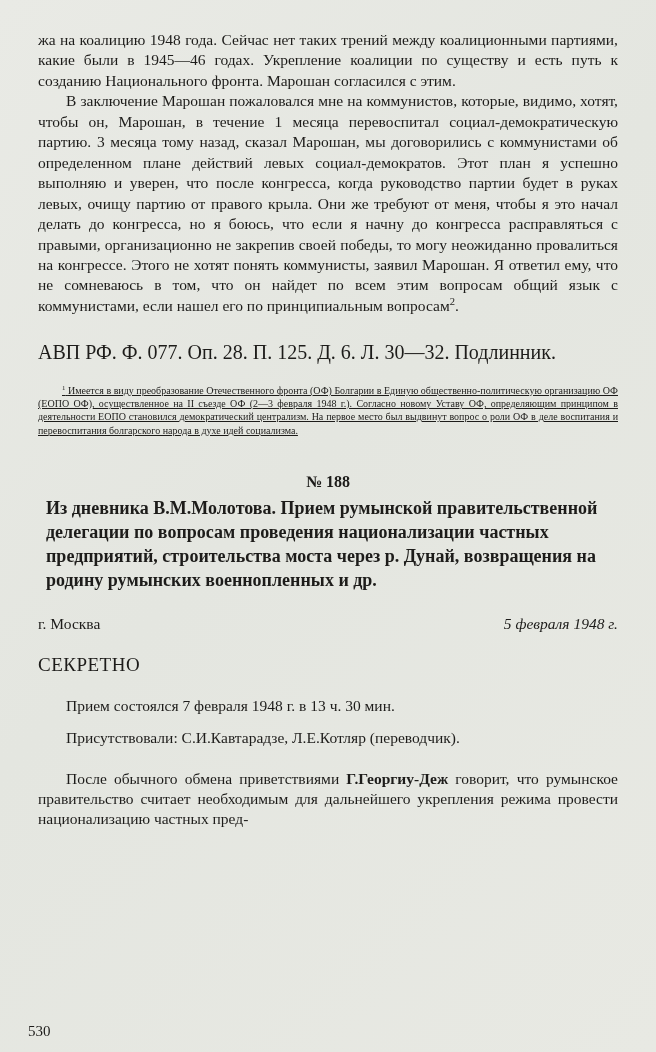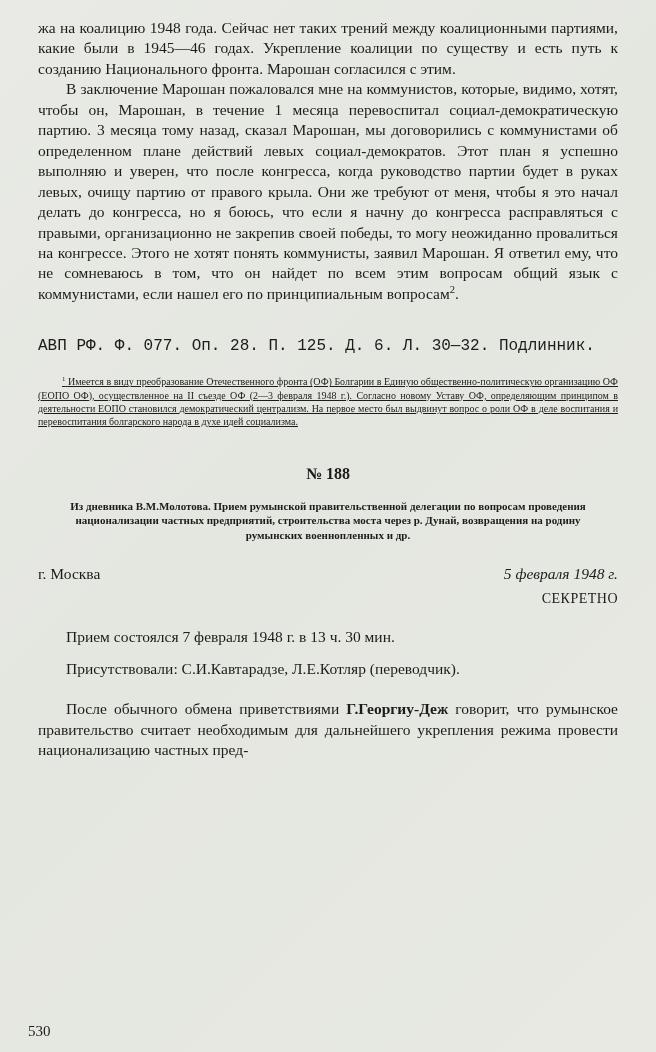--- a/index.html
+++ b/index.html
@@ -8,35 +8,34 @@
     background: #d8d8d4;
   }
   .page {
     position: relative;
     width: 656px;
     height: 1052px;
     box-sizing: border-box;
     background: linear-gradient(135deg, #e9eae5 0%, #e4e6e0 45%, #e8e9e3 100%);
     color: #1d1c1a;
     font-family: "Liberation Serif", "DejaVu Serif", serif;
-    padding: 18px 38px 0 38px;
+    padding: 30px 38px 0 38px;
     overflow: hidden;
   }
   p { margin: 0; }
   .justify { text-align: justify; }
   .indent { text-indent: 28px; }
   .main {
     font-size: 15.5px;
     line-height: 1.32;
   }
   .archive {
-    font-size: 16px;
+    font-size: 20px;
     line-height: 1.32;
-    margin-top: 32px;
-    font-family: Liberation Mono, monospace;
+    margin-top: 23px;
   }
   .footnotes {
     margin-top: 18px;
     font-size: 10px;
     line-height: 1.33;
     text-decoration: underline;
   }
   .footnote { text-indent: 24px; margin-top: 5px; }
   .footnote:first-child { margin-top: 0; }
   sup.fnref {
@@ -44,40 +43,40 @@
     line-height: 0;
     vertical-align: super;
   }
   .doc-number {
     margin-top: 36px;
     text-align: center;
     font-weight: bold;
     font-size: 16px;
   }
   .doc-title {
-    margin-top: 16px;
-    text-align: center;
+    margin-top: 6px;
+    text-align: left;
     font-weight: bold;
-    font-size: 11px;
+    font-size: 18px;
     line-height: 1.33;
     padding: 0 8px;
   }
   .place-date {
     margin-top: 22px;
     display: flex;
     justify-content: space-between;
     align-items: baseline;
     font-size: 15.5px;
     text-align: right;
   }
   .date-italic { font-style: italic; }
   .classification {
-    margin-top: 8px;
-    text-align: right;
-    font-size: 14px;
+    margin-top: 21px;
+    text-align: left;
+    font-size: 19px;
     letter-spacing: 0.5px;
   }
   .after-head { margin-top: 20px; }
   .attendees { margin-top: 12px; }
   .last-para { margin-top: 20px; }
   .speaker-bold { font-weight: bold; }
   .page-number {
     position: absolute;
     left: 28px;
     bottom: 12px;

